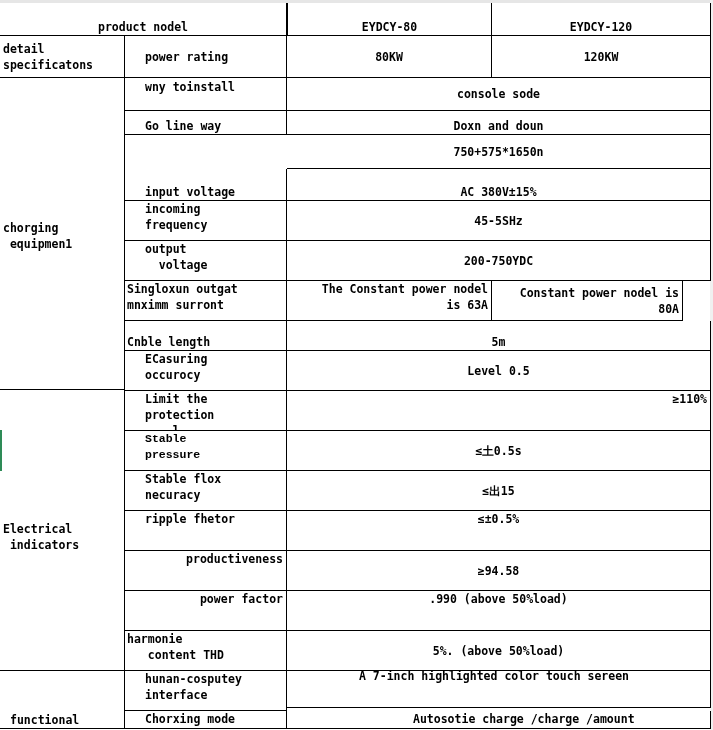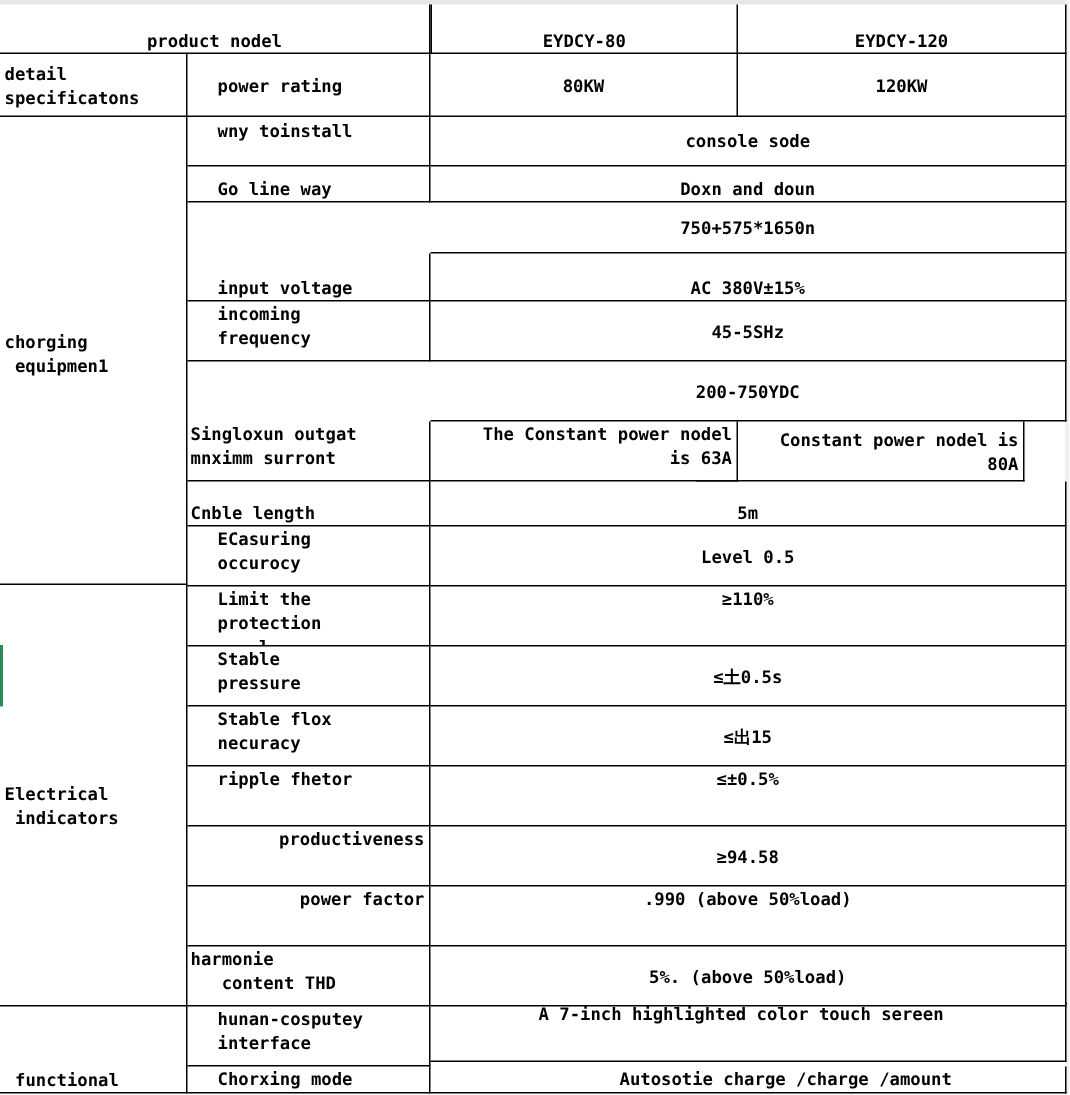--- a/index.html
+++ b/index.html
@@ -89,20 +89,24 @@
   </div>
 
   <div class="cell topv" style="left:125px;top:201px;width:162px;height:40px;padding-left:20px;">
     <span class="txt">incoming
 frequency</span>
   </div>
   <div class="cell c middlev" style="left:287px;top:201px;width:424px;height:40px;">
     <span class="txt">45-5SHz</span>
   </div>
 
+  <div class="cell topv" style="left:125px;top:241px;width:162px;height:40px;padding-left:20px;">
+    <span class="txt">output
+  voltage</span>
+  </div>
   <div class="cell c middlev" style="left:287px;top:241px;width:424px;height:40px;">
     <span class="txt">200-750YDC</span>
   </div>
 
   <div class="cell topv" style="left:125px;top:281px;width:162px;height:40px;padding-left:2px;">
     <span class="txt">Singloxun outgat
 mnximm surront</span>
   </div>
   <div class="cell r topv" style="left:287px;top:281px;width:205px;height:40px;">
     <span class="txt">The Constant power nodel
@@ -126,25 +130,25 @@
   </div>
   <div class="cell c middlev" style="left:287px;top:351px;width:424px;height:40px;">
     <span class="txt">Level 0.5</span>
   </div>
 
   <div class="cell topv" style="left:125px;top:391px;width:162px;height:40px;padding-left:20px;">
     <span class="txt">Limit the
 protection
     l</span>
   </div>
-  <div class="cell c topv" style="left:287px;top:391px;width:424px;height:40px;">
+  <div class="cell c topv" style="left:287px;top:391px;width:424px;height:40px;text-align:right;">
     <span class="txt">≥110%</span>
   </div>
 
-  <div class="cell topv" style="left:125px;top:431px;width:162px;height:40px;padding-left:20px;">
+  <div class="cell topv" style="left:125px;top:431px;width:162px;height:40px;padding-left:20px;font-family:Liberation Mono, monospace;">
     <span class="txt">Stable
 pressure</span>
   </div>
   <div class="cell c middlev" style="left:287px;top:431px;width:424px;height:40px;">
     <span class="txt">≤土0.5s</span>
   </div>
 
   <div class="cell topv" style="left:125px;top:471px;width:162px;height:40px;padding-left:20px;">
     <span class="txt">Stable flox
 necuracy</span>

